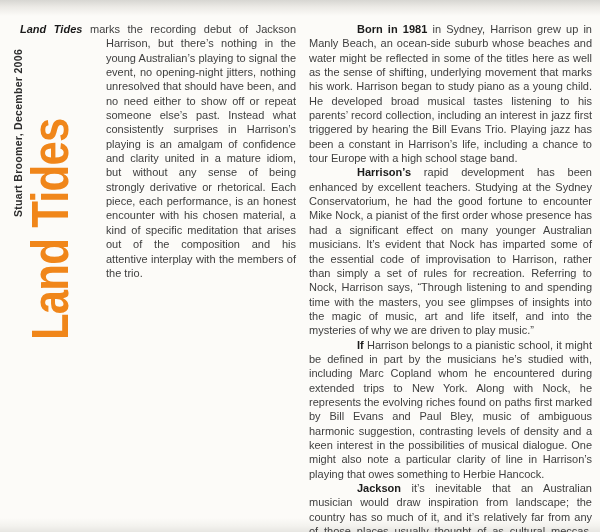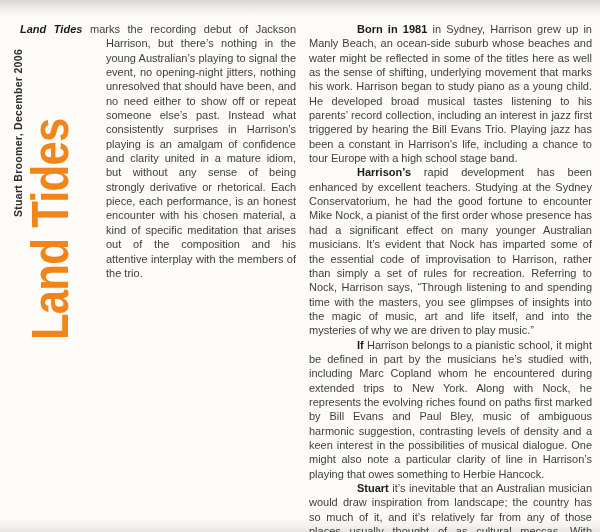--- a/index.html
+++ b/index.html
@@ -71,16 +71,16 @@
   <div class="album-title-vertical">Land Tides</div>
 
   <div class="col col-left">
     <p class="para"><span class="lead lead-italic">Land Tides</span><span> marks the recording debut of Jackson Harrison, but there’s nothing in the young Australian’s playing to signal the event, no opening-night jitters, nothing unresolved that should have been, and no need either to show off or repeat someone else’s past. Instead what consistently surprises in Harrison’s playing is an amalgam of confidence and clarity united in a mature idiom, but without any sense of being strongly derivative or rhetorical. Each piece, each performance, is an honest encounter with his chosen material, a kind of specific meditation that arises out of the composition and his attentive interplay with the members of the trio.</span></p>
   </div>
 
   <div class="col col-right">
     <p class="para"><span class="lead">Born in 1981</span><span> in Sydney, Harrison grew up in Manly Beach, an ocean-side suburb whose beaches and water might be reflected in some of the titles here as well as the sense of shifting, underlying movement that marks his work. Harrison began to study piano as a young child. He developed broad musical tastes listening to his parents’ record collection, including an interest in jazz first triggered by hearing the Bill Evans Trio. Playing jazz has been a constant in Harrison’s life, including a chance to tour Europe with a high school stage band.</span></p>
     <p class="para"><span class="lead">Harrison’s</span><span> rapid development has been enhanced by excellent teachers. Studying at the Sydney Conservatorium, he had the good fortune to encounter Mike Nock, a pianist of the first order whose presence has had a significant effect on many younger Australian musicians. It’s evident that Nock has imparted some of the essential code of improvisation to Harrison, rather than simply a set of rules for recreation. Referring to Nock, Harrison says, “Through listening to and spending time with the masters, you see glimpses of insights into the magic of music, art and life itself, and into the mysteries of why we are driven to play music.”</span></p>
     <p class="para"><span class="lead">If</span><span> Harrison belongs to a pianistic school, it might be defined in part by the musicians he’s studied with, including Marc Copland whom he encountered during extended trips to New York. Along with Nock, he represents the evolving riches found on paths first marked by Bill Evans and Paul Bley, music of ambiguous harmonic suggestion, contrasting levels of density and a keen interest in the possibilities of musical dialogue. One might also note a particular clarity of line in Harrison’s playing that owes something to Herbie Hancock.</span></p>
-    <p class="para"><span class="lead">Stuart</span><span> it’s inevitable that an Australian musician would draw inspiration from landscape; the country has so much of it, and it’s relatively far from any of those places usually thought of as cultural meccas. With frequent references to</span></p>
+    <p class="para"><span class="lead">Jackson</span><span> it’s inevitable that an Australian musician would draw inspiration from landscape; the country has so much of it, and it’s relatively far from any of those places usually thought of as cultural meccas. With frequent references to</span></p>
   </div>
 
 </div>
 
 </body></html>

